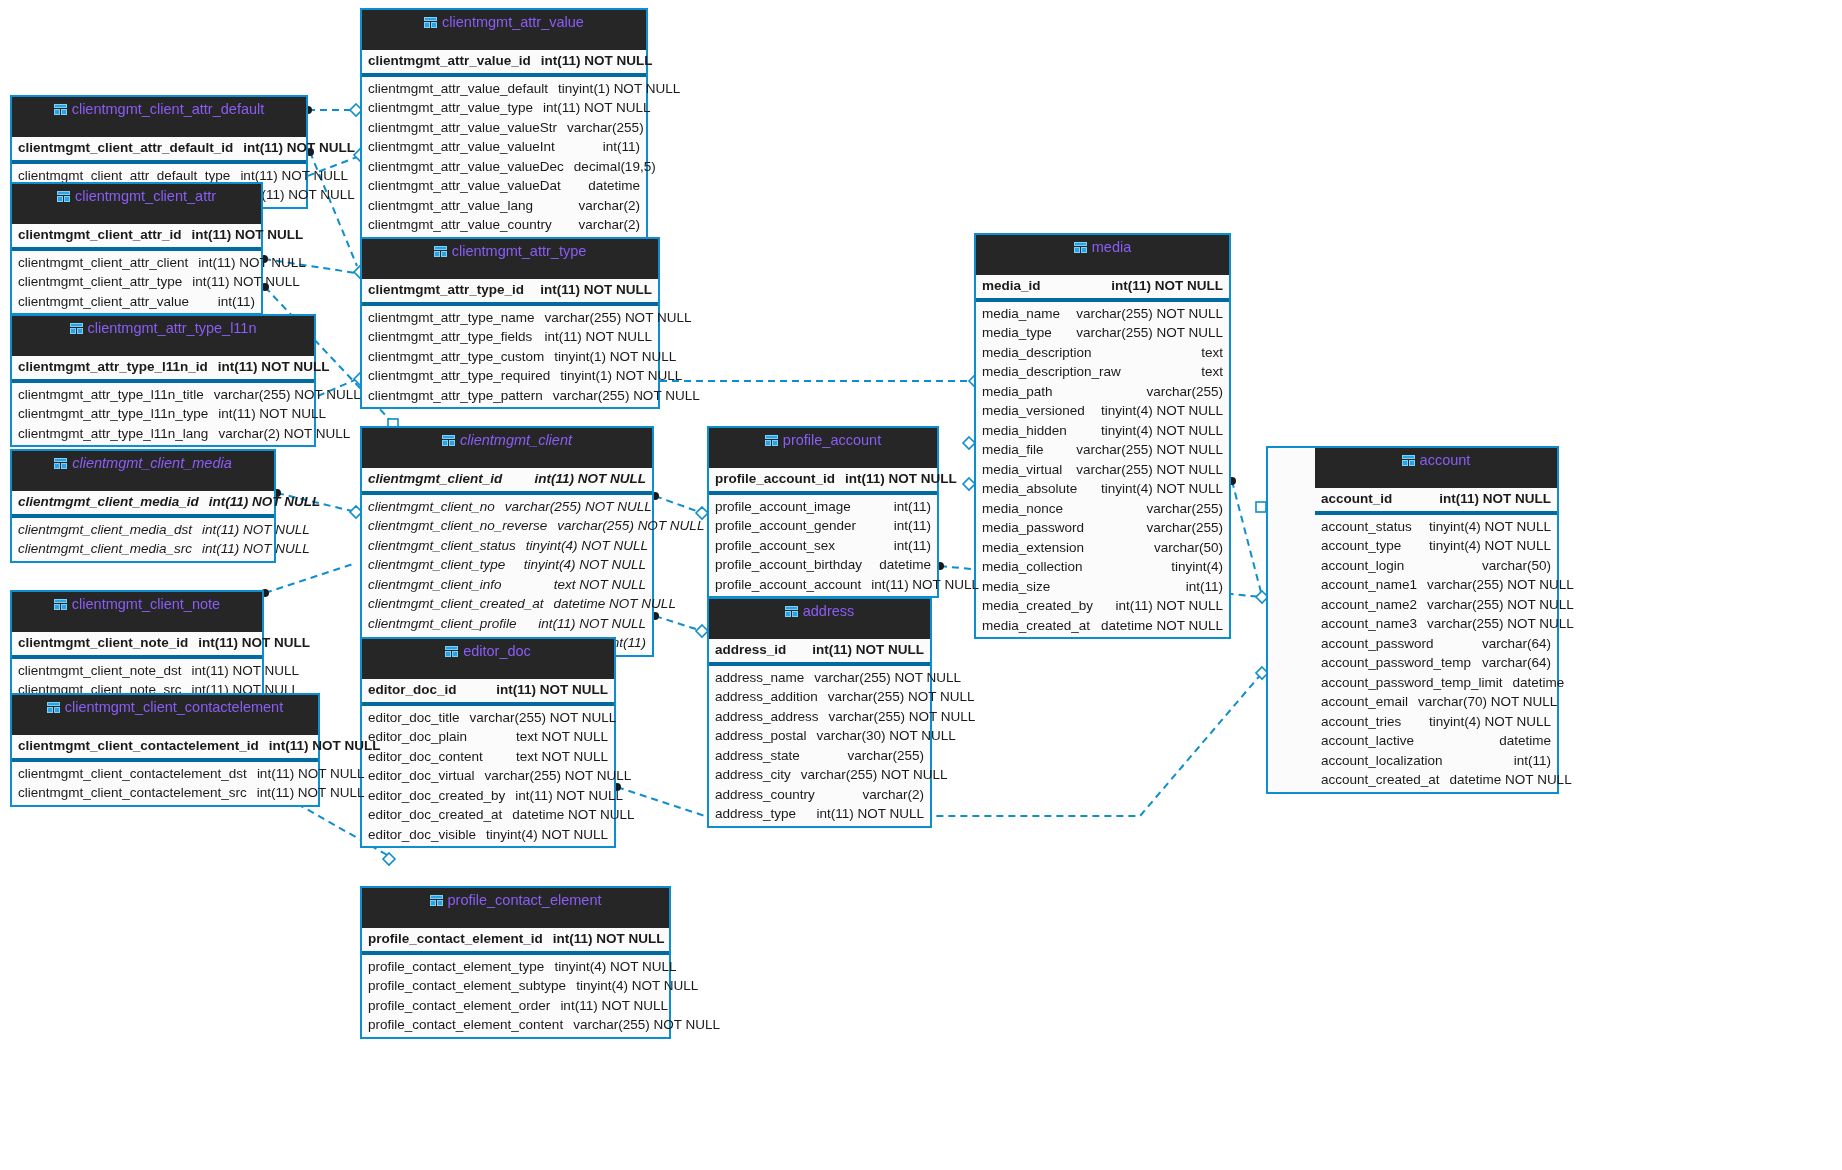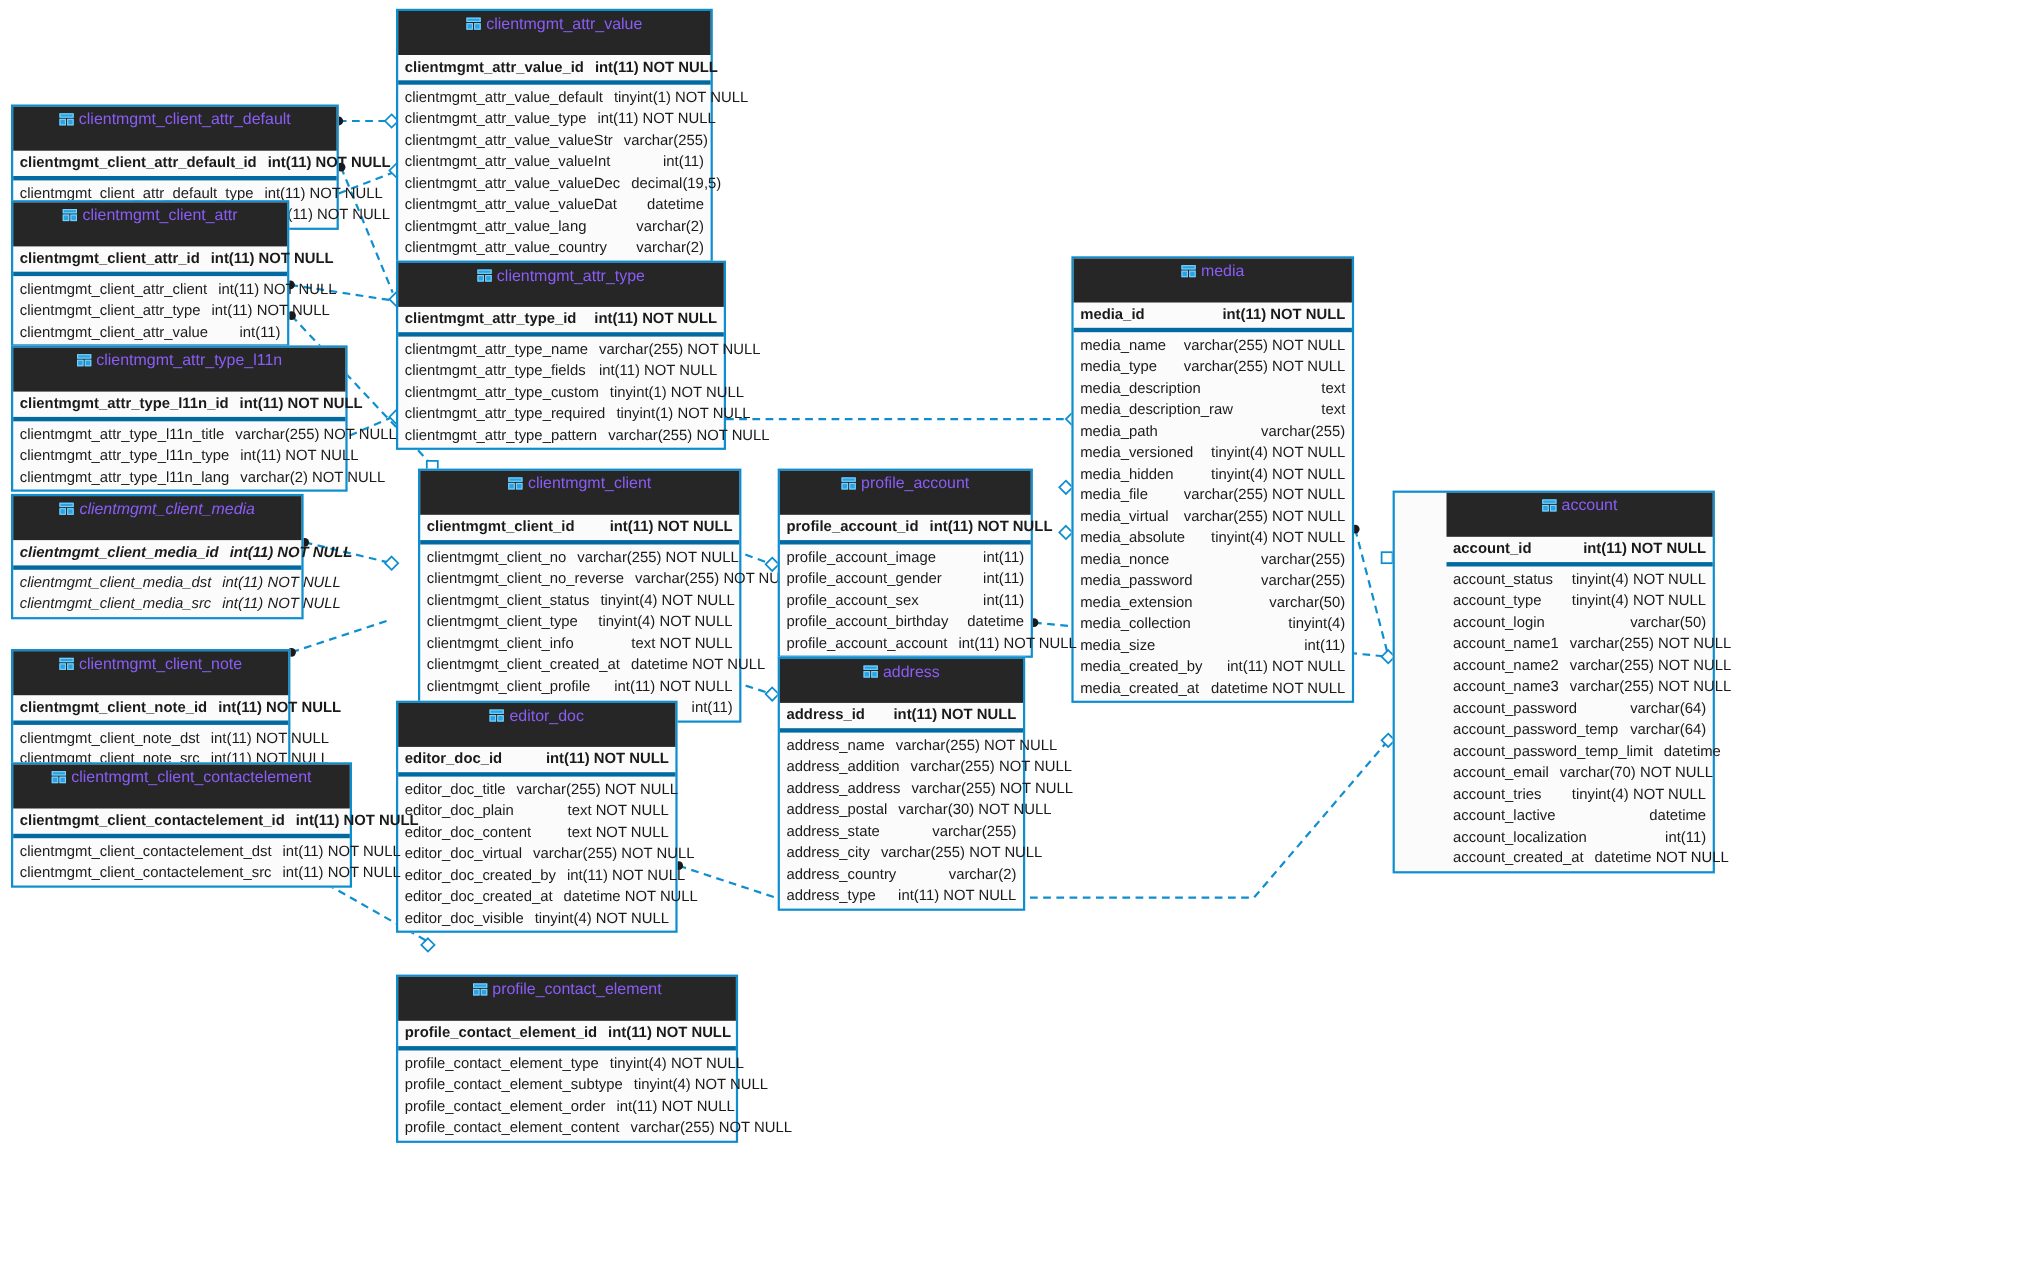--- a/index.html
+++ b/index.html
@@ -379,21 +379,21 @@
           <div class="row">
             <span class="fname">clientmgmt_client_media_dst</span>
             <span class="ftype">int(11) NOT NULL</span>
           </div>
           <div class="row">
             <span class="fname">clientmgmt_client_media_src</span>
             <span class="ftype">int(11) NOT NULL</span>
           </div>
         </div>
       </div>
-      <div class="tbl" style="left: 380px; top: 426px; width: 294px;">
+      <div class="tbl" style="left: 360px; top: 426px; width: 294px; font-style: italic;">
         <div class="tbl-hdr"><span class="tico"><i class="t"></i><i class="bl"></i><i class="br"></i></span><span>clientmgmt_client</span></div>
         <div class="pk-row">
           <div class="row pk">
             <span class="fname">clientmgmt_client_id</span>
             <span class="ftype">int(11) NOT NULL</span>
           </div>
         </div>
         <div class="body">
           <div class="row">
             <span class="fname">clientmgmt_client_no</span>

